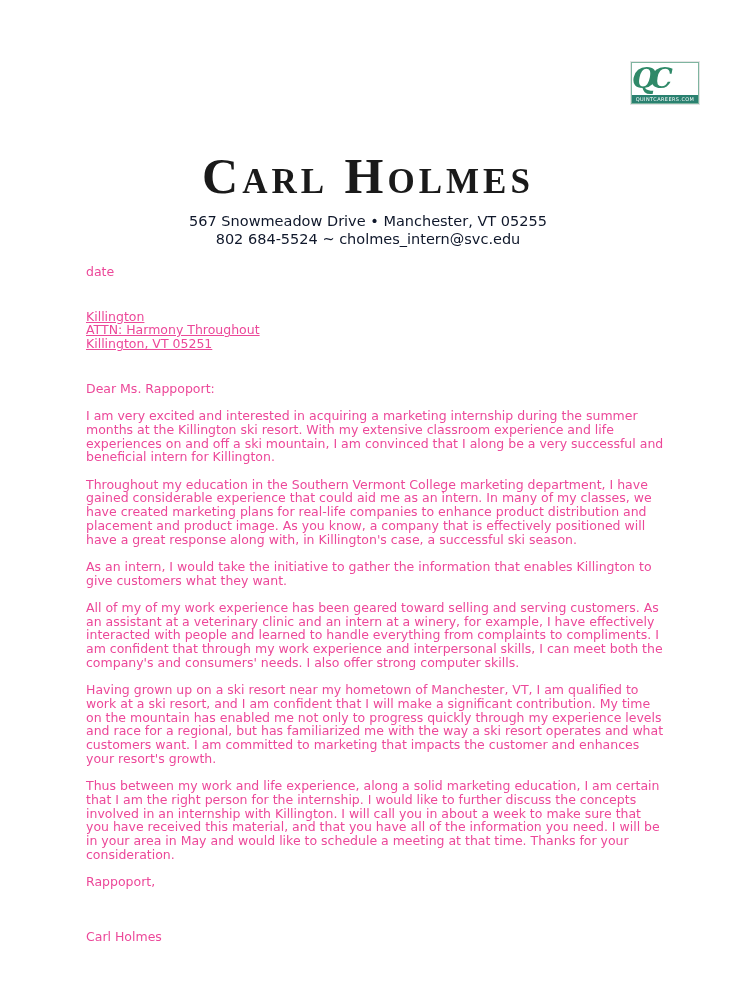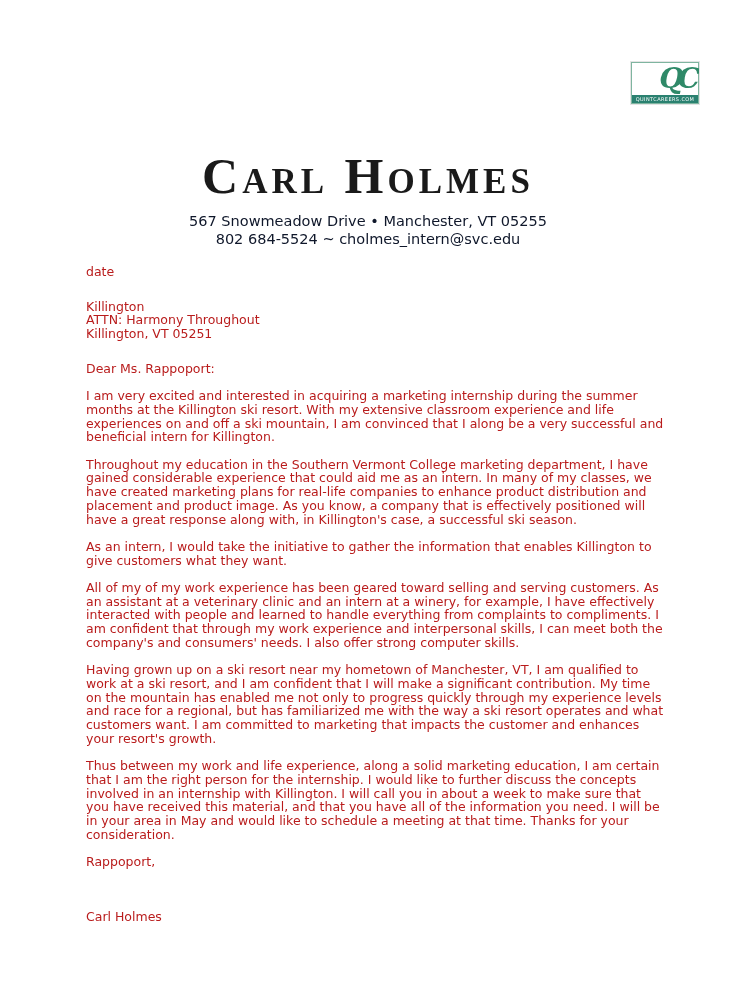--- a/index.html
+++ b/index.html
@@ -27,21 +27,21 @@
     border: 1px solid #7fb5a0;
     outline: 1px solid #e4e4e4;
   }
   .logo-letters {
     font-family: "DejaVu Serif", "Liberation Serif", serif;
     font-style: italic;
     font-weight: bold;
     font-size: 28px;
     letter-spacing: -6px;
     color: #2f8968;
-    text-align: right;
+    text-align: left;
     line-height: 32px;
     padding-right: 4px;
   }
   .logo-banner {
     background: #2a8170;
     color: #ffffff;
     font-size: 5px;
     line-height: 8px;
     text-align: center;
     letter-spacing: 0.4px;
@@ -69,30 +69,31 @@
     line-height: 18px;
     color: #0f172a;
   }
   .addr-line.first { margin-top: 8px; }
 
   
   .letter-body {
     margin: 17px 69px 0 86px;
     font-size: 12.5px;
     line-height: 13.7px;
-    color: #b91c1c;
+    color: #ec4899;
   }
   .letter-body p {
     margin: 13.7px 0;
   }
   .block-line {
     margin: 0;
   }
   .recipient-block {
-    margin: 21px 0;
+    margin: 31px 0;
+    text-decoration: underline;
   }
   .signature {
     margin-top: 41px !important;
   }
 </style>
 </head>
 <body>
 
 <div class="page">
 

